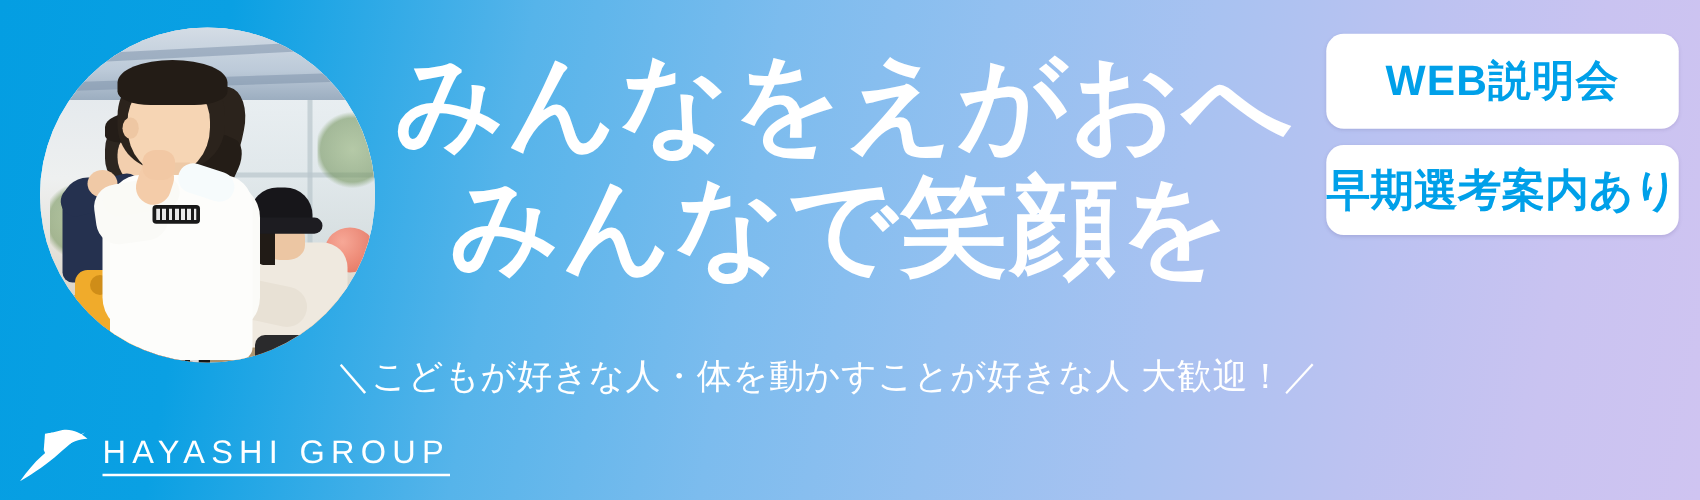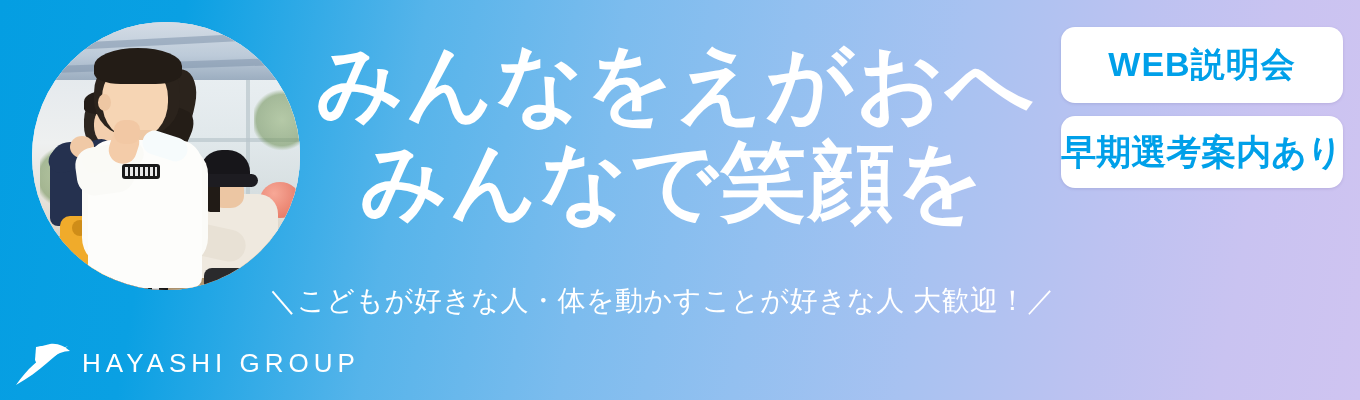--- a/index.html
+++ b/index.html
@@ -119,21 +119,21 @@
     font-size:62px;font-weight:800;color:#0aa0e4;
     letter-spacing:1px;white-space:nowrap;
     -webkit-text-stroke:7px #ffffff;
     paint-order:stroke fill;
     text-shadow:0 0 0 #fff;
   }
 
   
   #logo{position:absolute;left:14px;bottom:12px;display:flex;align-items:center;gap:10px;}
   #logo-mark{width:58px;height:50px;flex:0 0 auto;}
-  #logo-text-wrap{display:flex;}
+  #logo-text-wrap{display:flex;flex-direction:column;}
   #logo-text{
     color:#ffffff;font-size:26px;letter-spacing:5px;font-weight:400;
     line-height:30px;white-space:nowrap;
   }
   #logo-rule{height:2px;background:#ffffff;margin-top:3px;width:100%;}
 </style>
 </head>
 <body>
 
 <div id="banner">

